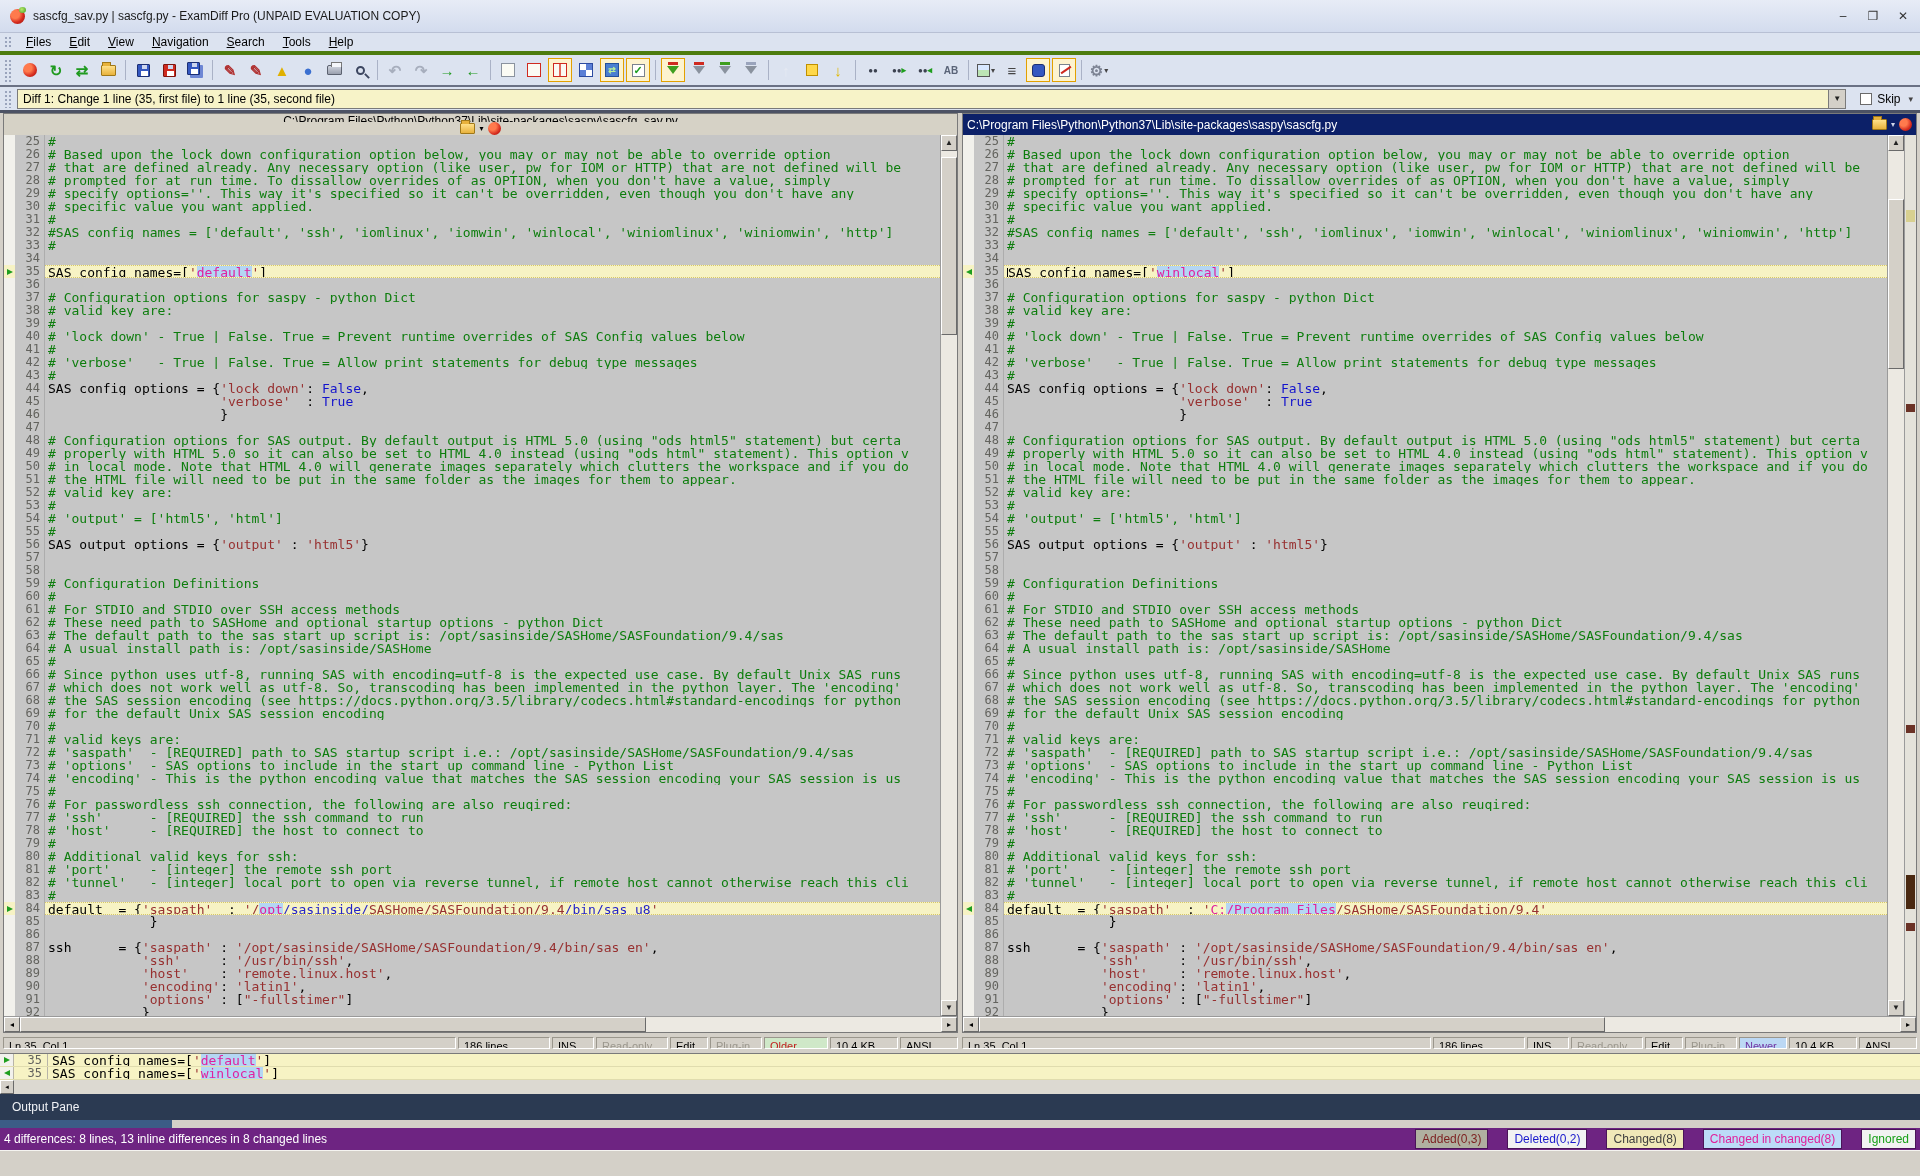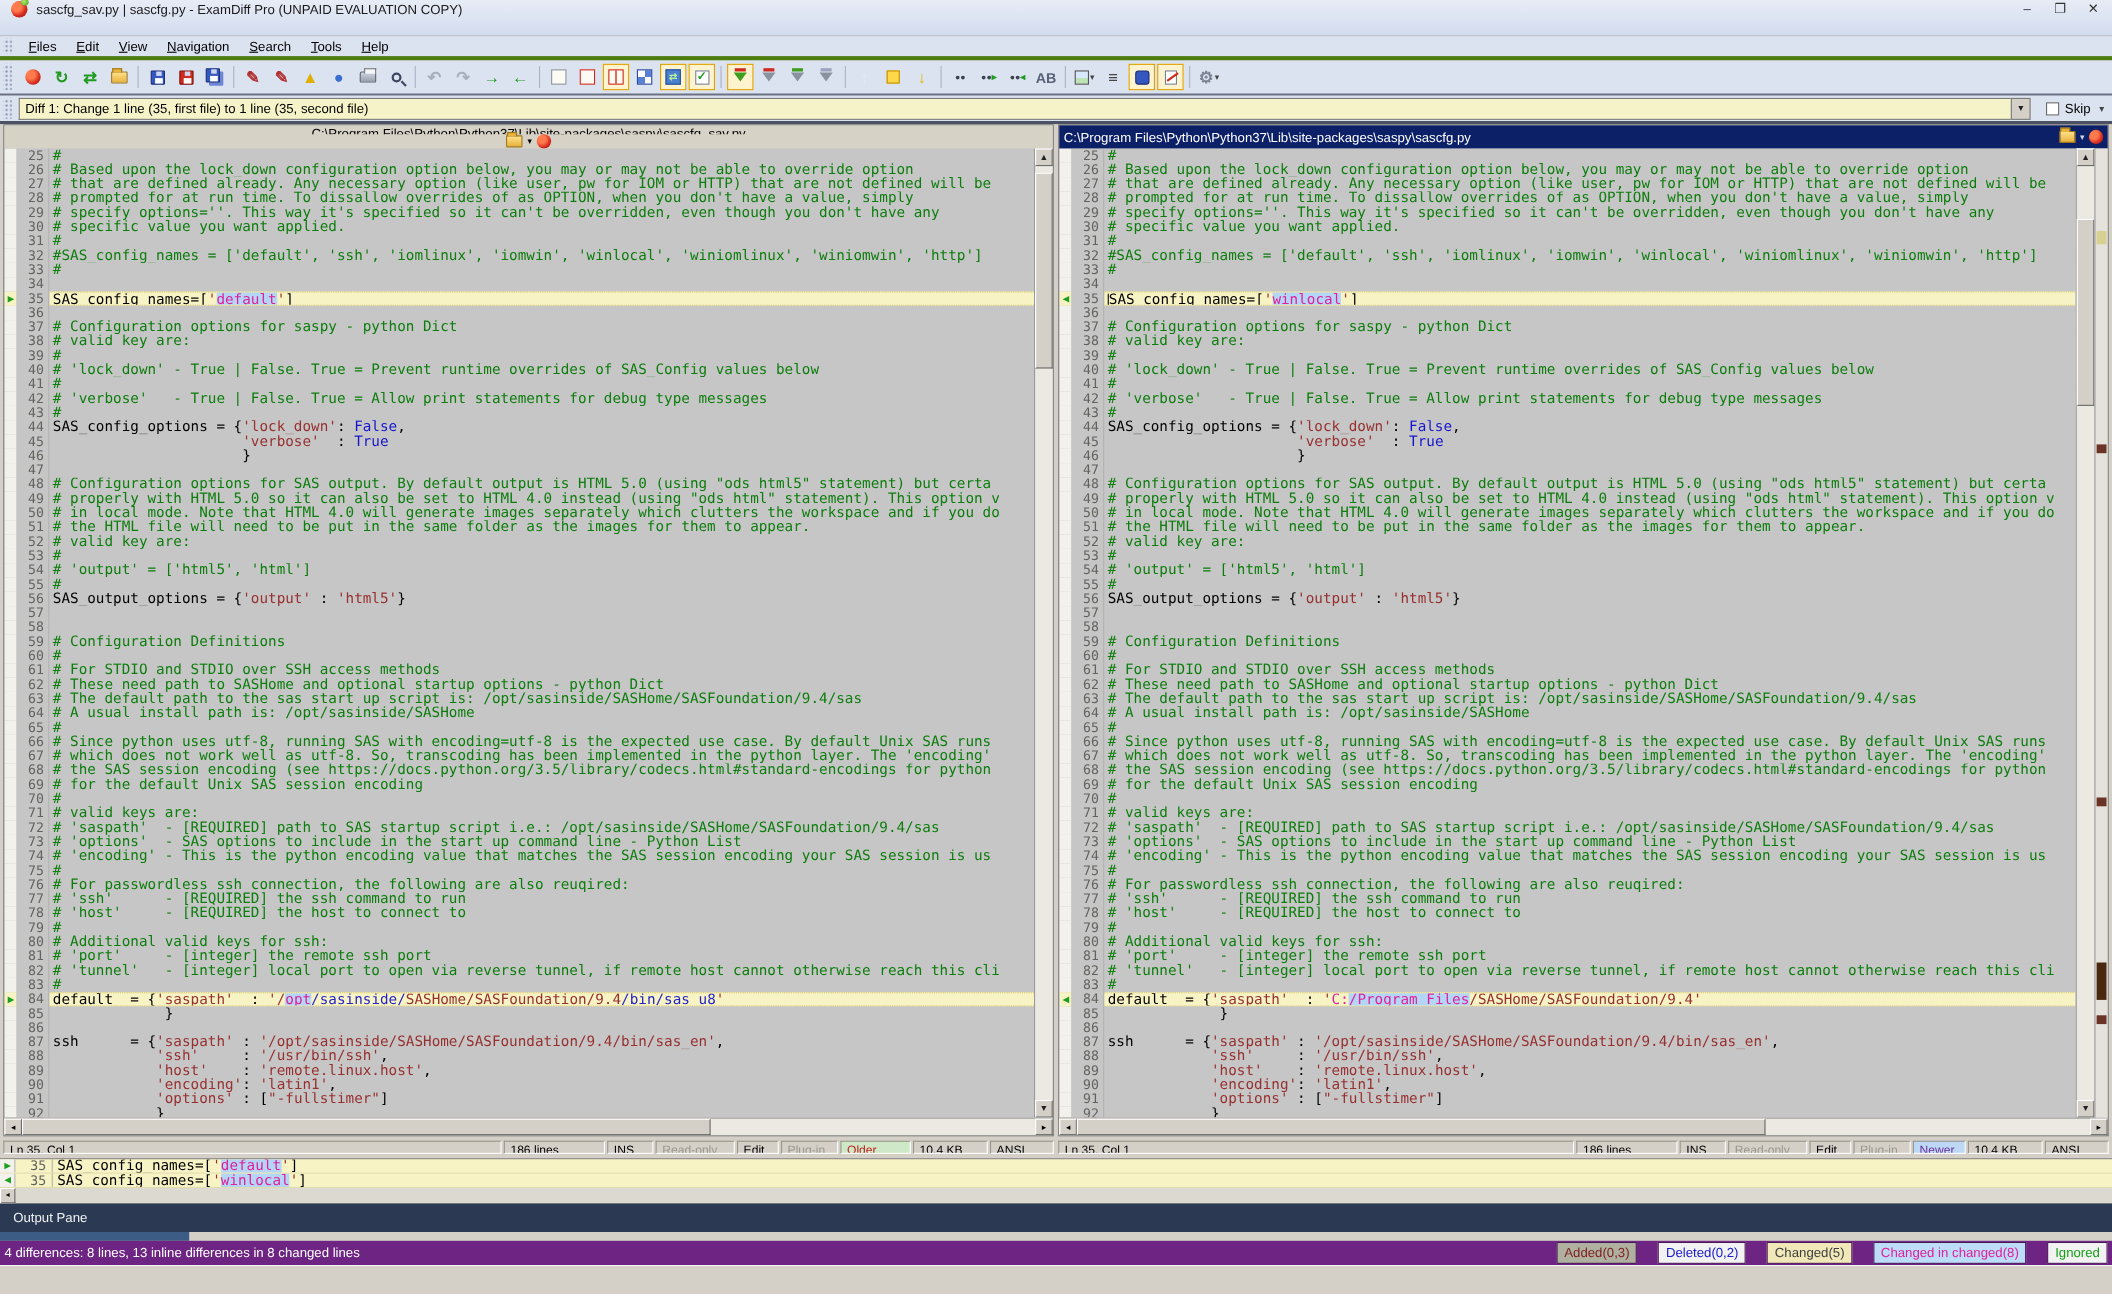--- a/index.html
+++ b/index.html
@@ -1,20 +1,20 @@
 <!DOCTYPE html>
 <html><head>
 <meta charset="utf-8">
 <style>
   * { margin:0; padding:0; box-sizing:border-box; }
   html,body { width:1920px; height:1176px; overflow:hidden; background:#d4d0c8;
     font-family:"Liberation Sans", sans-serif; font-size:12px; color:#000; }
 
   
-  .titlebar { height:22px; background:linear-gradient(#e7ecf6,#d3dcee); display:flex; align-items:flex-end; padding:16px 4px; border-bottom:1px solid #b8c0d4; }
+  .titlebar { height:22px; background:linear-gradient(#e7ecf6,#d3dcee); display:flex; align-items:center; padding:16px 4px; border-bottom:1px solid #b8c0d4; }
   .app-logo { width:15px; height:15px; border-radius:50%; margin:0 8px 0 6px;
     background:radial-gradient(circle at 35% 35%, #ff7a4d 0 30%, #d42a1e 60%, #8e1410 100%); position:relative; }
   .app-logo::after { content:""; position:absolute; right:-1px; top:-2px; width:7px; height:6px; border-radius:50%; background:radial-gradient(circle at 40% 40%, #b8e86a, #3f9e1f); }
   .title-text { flex:1; font-size:12px; color:#1a1a1a; }
   .win-controls { display:flex; gap:4px; }
   .win-btn { width:26px; height:17px; display:flex; align-items:center; justify-content:center; font-size:12px; color:#333; }
 
   
   .menubar { height:22px; background:#dce3f0; display:flex; align-items:center; border-bottom:4px solid #4d7c0f; }
   .grip { width:8px; height:80%; margin:0 6px 0 3px; background-image:radial-gradient(circle, #9aa4bc 1px, transparent 1.2px); background-size:4px 4px; background-position:1px 1px; }
@@ -51,21 +51,21 @@
   .ic-funnel { width:0; height:0; border-left:6px solid transparent; border-right:6px solid transparent; border-top:8px solid #8a929e; position:relative; }
   .ic-funnel::after { content:""; position:absolute; left:-5px; top:-12px; width:10px; height:3px; }
   .ic-funnel.f1::after { background:#cf2a20; } .ic-funnel.f1 { border-top-color:#3f9e1f; }
   .ic-funnel.f2::after { background:#cf2a20; }
   .ic-funnel.f3::after { background:#3f9e1f; }
   .ic-funnel.f4::after { background:#9aa4bc; }
   .ic-yellowsq { width:12px; height:12px; background:#ffd84a; border:1px solid #c09000; }
   .ic-binoc { font-size:8px; letter-spacing:0; color:#3c4250; font-weight:bold; }
   .ic-binoc.arrow::after { content:"▸"; color:#1e9e1e; font-size:9px; }
   .ic-binoc.arrow2::after { content:"◂"; color:#1e9e1e; font-size:9px; }
-  .ic-ab { font-size:13px; font-weight:bold; color:#5a6478; }
+  .ic-ab { font-size:10px; font-weight:bold; color:#5a6478; }
   .ic-layout { width:13px; height:13px; border:1px solid #555; background:linear-gradient(#d8e8ff 50%, #bce4b4 50%); }
   .ic-puzzle { width:13px; height:13px; background:#3558c0; border-radius:3px; border:1px solid #1c2f74; }
   .ic-editdoc { width:11px; height:13px; background:#fff; border:1px solid #7a828e; position:relative; }
   .ic-editdoc::after { content:""; position:absolute; left:0; top:4px; width:12px; height:2px; background:#cf2a20; transform:rotate(-35deg); }
 
   
   .diffbar { height:26px; background:#dce3f0; display:flex; align-items:center; border-bottom:3px solid #4c5264; padding-right:4px; }
   .diff-combo { flex:1; height:20px; background:#f7f3c8; border:1px solid #7a7a7a; border-right:none; display:flex; align-items:center; padding-left:5px; font-size:12px; }
   .combo-btn { width:18px; height:20px; background:#d4d0c8; border:1px solid #7a7a7a; display:flex; align-items:center; justify-content:center; font-size:8px; color:#222; }
   .skip-wrap { display:flex; align-items:center; gap:5px; margin:0 8px 0 14px; }
@@ -554,18 +554,18 @@
 <div class="output-header">
   <span>Output Pane</span>
 </div>
 <div class="output-thumb"></div>
 
 <div class="bottom-status">
   <div class="bs-text">4 differences: 8 lines, 13 inline differences in 8 changed lines</div>
   <div id="badges" style="display:flex;">
       <div class="badge added">Added(0,3)</div>
       <div class="badge deleted">Deleted(0,2)</div>
-      <div class="badge changed">Changed(5)</div>
+      <div class="badge changed">Changed(8)</div>
       <div class="badge cic">Changed in changed(8)</div>
       <div class="badge ignored">Ignored</div>
     </div>
 </div>
 <div class="bottom-strip"></div>
 
 </body></html>

